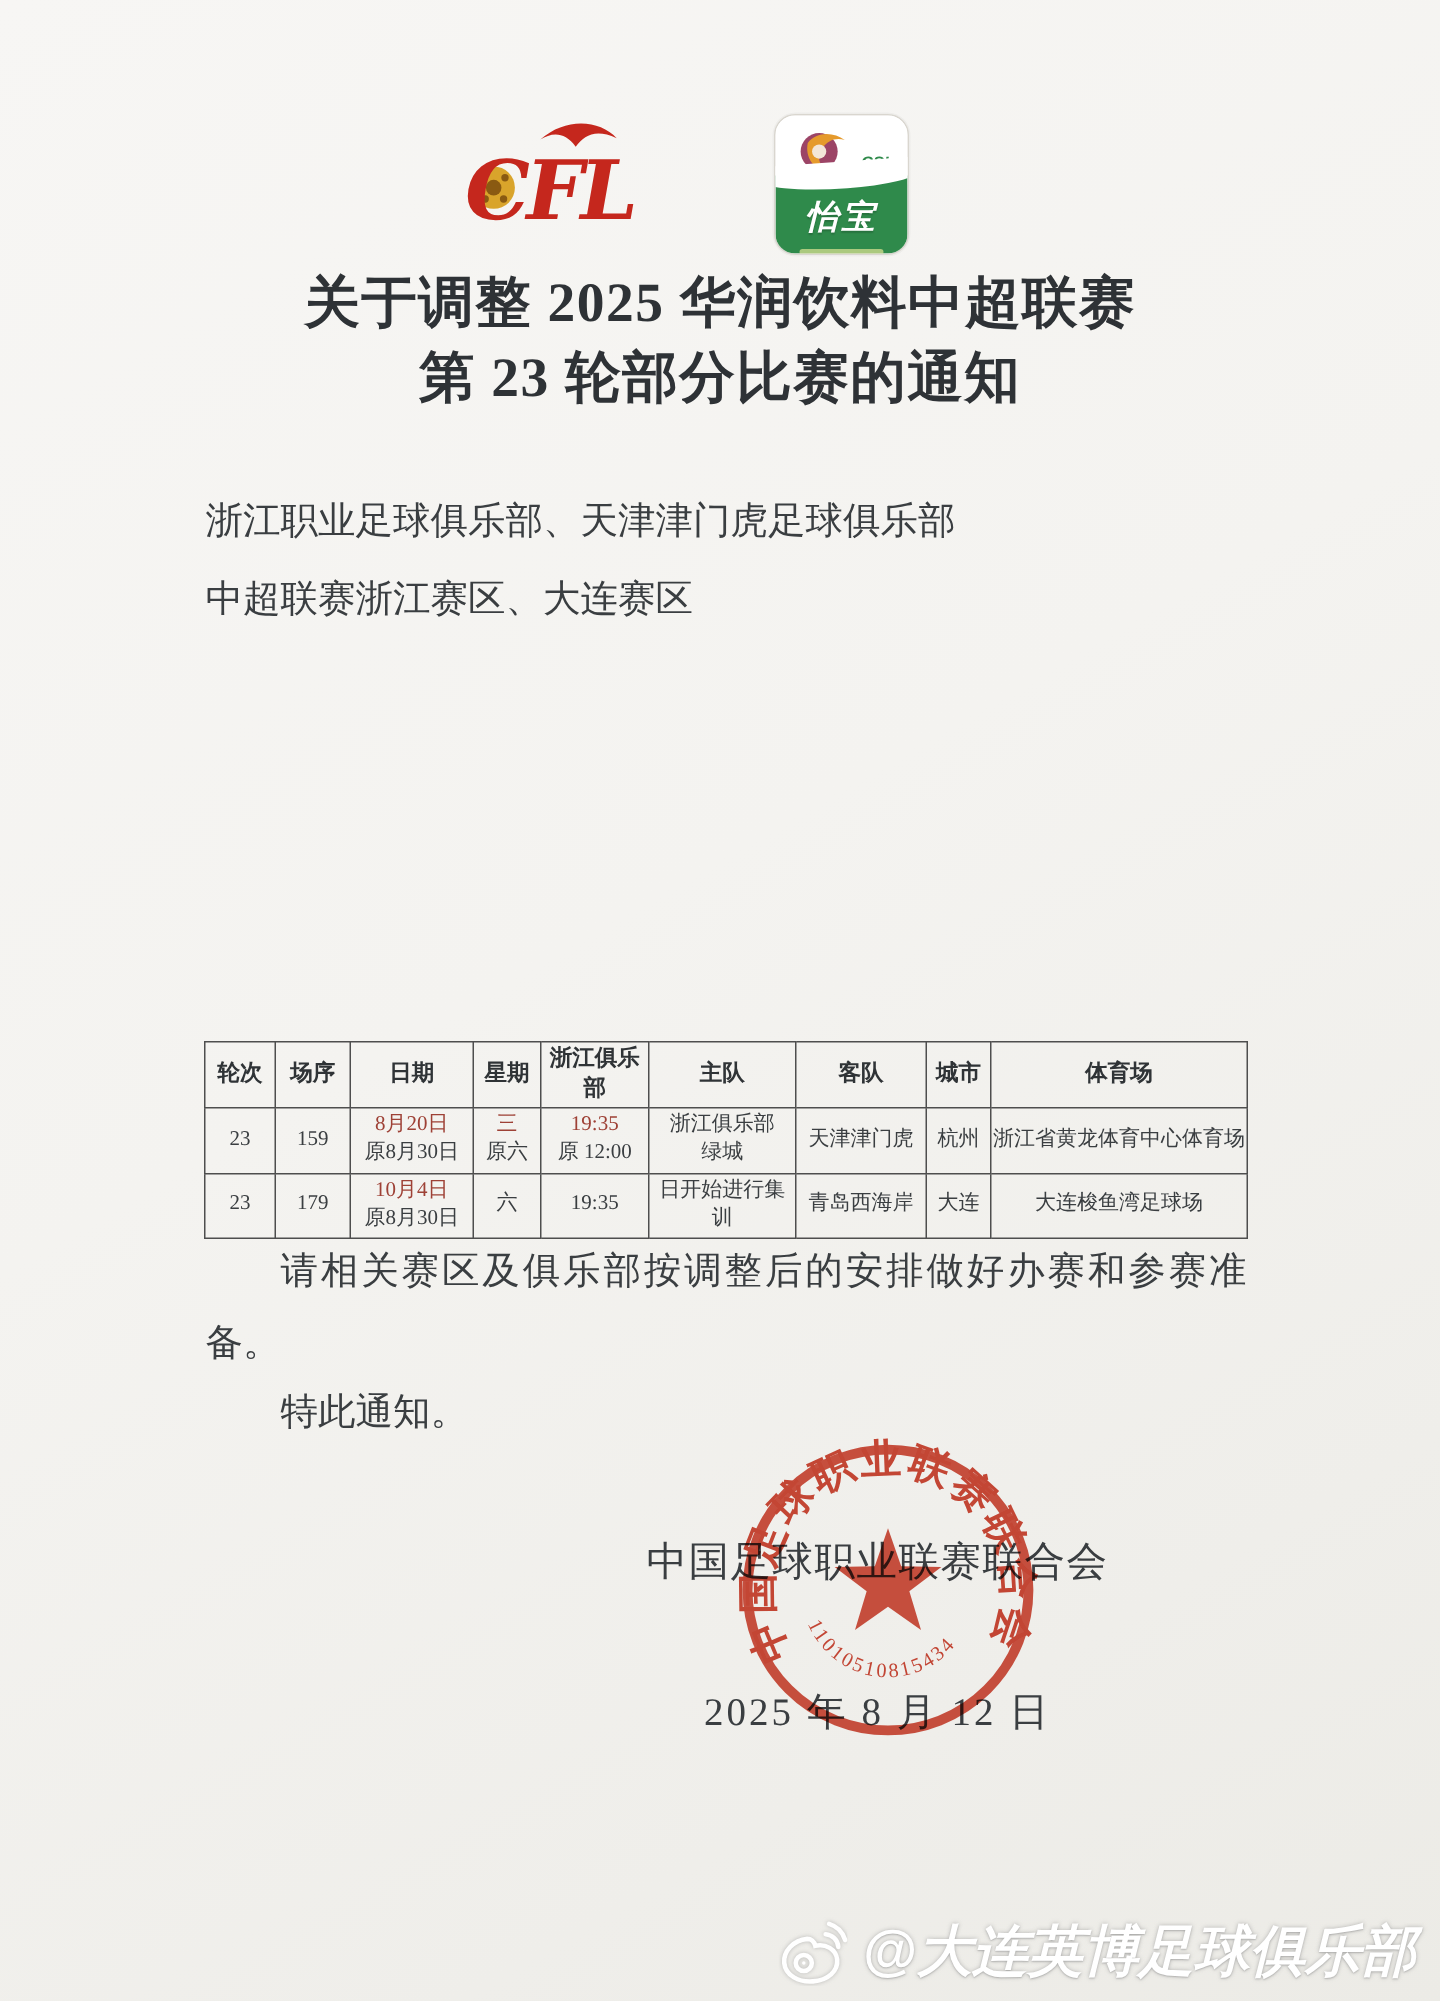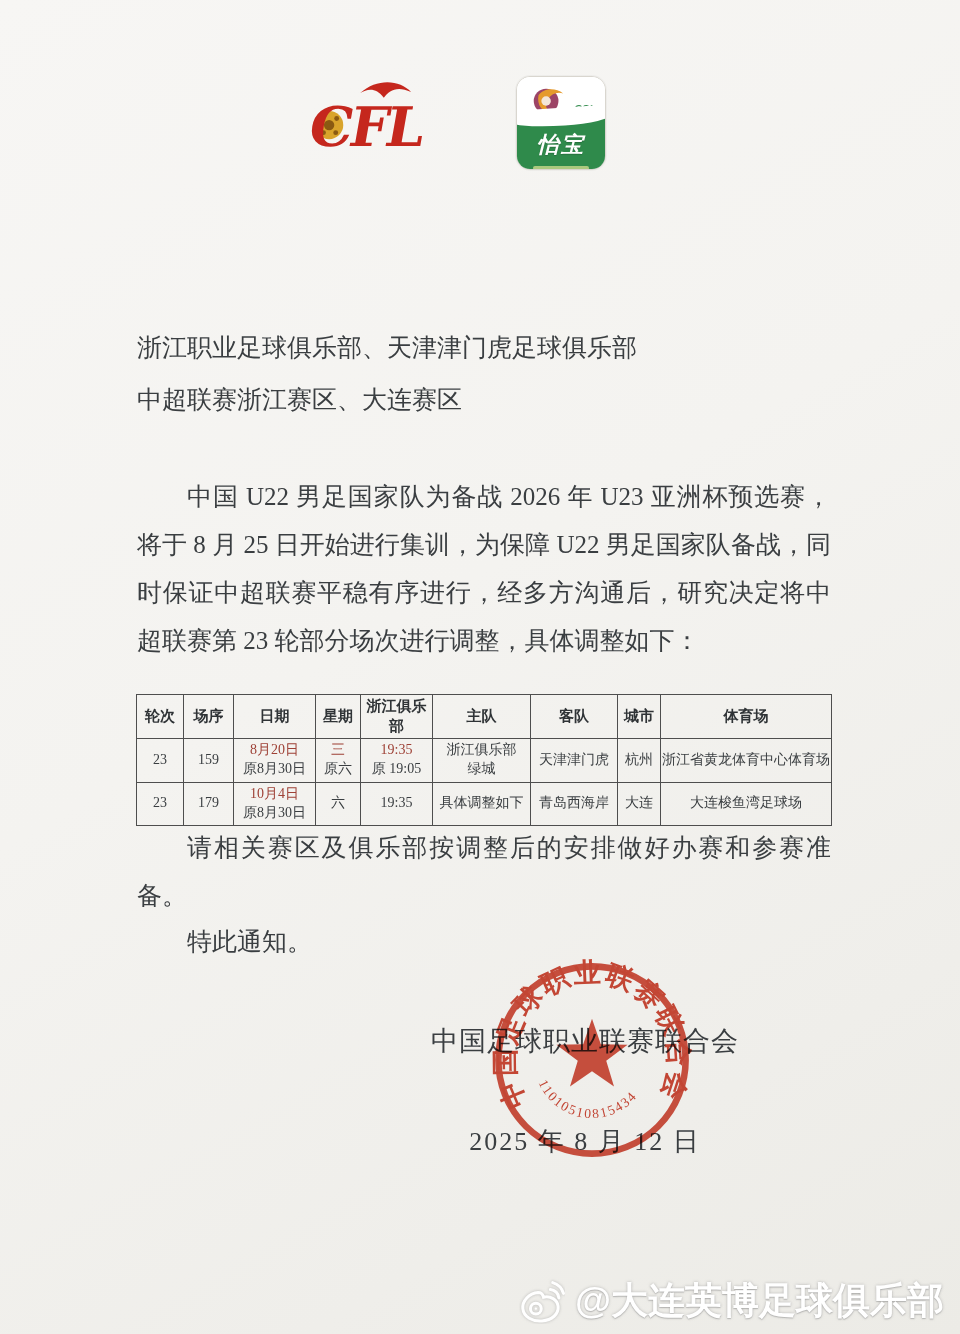--- a/index.html
+++ b/index.html
@@ -36,21 +36,21 @@
   tr.r2{height:43px;}
   .red{color:#9e4136;}
   
   .sig-org{position:absolute;left:210px;right:0;top:1023px;text-align:center;font-size:27px;letter-spacing:1px;}
   .sig-date{position:absolute;left:210px;right:0;top:1124px;text-align:center;font-size:26px;letter-spacing:2px;}
   
   .seal{position:absolute;left:489px;top:957px;width:206px;height:206px;mix-blend-mode:multiply;opacity:.92;}
   
   .watermark{position:absolute;right:16px;bottom:8px;display:flex;align-items:center;gap:10px;
     color:#ffffff;font-size:37px;font-weight:bold;font-family:"Liberation Sans","DejaVu Sans",sans-serif;
-    text-shadow:0 0 3px rgba(150,150,150,.65),0 1px 1px rgba(130,130,130,.4);}
+    text-shadow:0 0 3px rgba(150,150,150,.65),0 1px 1px rgba(130,130,130,.4);font-style:italic;}
 </style>
 </head>
 <body>
 
 <div class="page">
 
   <div class="logos">
     <svg class="cfl" viewBox="0 0 140 90" width="132" height="85" aria-hidden="true">
       <path d="M66 18 C84 2 108 4 120 17 C105 10 97 15 91 23 C83 12 74 13 66 18 Z" fill="#c5271d"></path>
       <circle cx="33" cy="52" r="15" fill="#d9a42b"></circle>
@@ -73,27 +73,30 @@
         </svg>
         <span class="csl-text">CSL</span>
       </div>
       <div class="csl-bottom">
         <span class="csl-brand">怡宝</span>
         <div class="csl-tiny"></div>
       </div>
     </div>
   </div>
 
+  <div class="doc-title">
+    <div>关于调整 2025 华润饮料中超联赛</div>
+    <div>第 23 轮部分比赛的通知</div>
+  </div>
 
   <div class="recipients">
     <div>浙江职业足球俱乐部、天津津门虎足球俱乐部</div>
     <div>中超联赛浙江赛区、大连赛区</div>
   </div>
 
-  <div class="para para1">中国 U22 男足国家队为备战 2026 年 U23 亚洲杯预选赛，将于 8 月 25 日开始进行集训，为保障 U22 男足国家队备战，同时保证中超联赛平稳有序进行，经多方沟通后，研究决定将中超联赛第 23 轮部分场次进行调整，具体调整如下：</div>
 
   <div class="table-wrap">
     <table>
       <colgroup>
         <col style="width:47px">
           <col style="width:50px">
           <col style="width:82px">
         <col style="width:45px">
           <col style="width:72px">
           <col style="width:98px">
@@ -121,40 +124,40 @@
           <td>
             <div class="red">8月20日</div>
             <div>原8月30日</div>
           </td>
           <td>
             <div class="red">三</div>
             <div>原六</div>
           </td>
           <td>
             <div class="red">19:35</div>
-            <div>原 19:05</div>
+            <div>原 12:00</div>
           </td>
           <td>
             <div>浙江俱乐部</div>
             <div>绿城</div>
           </td>
           <td>天津津门虎</td>
           <td>杭州</td>
           <td>浙江省黄龙体育中心体育场</td>
         </tr>
         <tr class="r2">
           <td>23</td>
           <td>179</td>
           <td>
             <div class="red">10月4日</div>
             <div>原8月30日</div>
           </td>
           <td>六</td>
           <td>19:35</td>
-          <td>具体调整如下</td>
+          <td>日开始进行集训</td>
           <td>青岛西海岸</td>
           <td>大连</td>
           <td>大连梭鱼湾足球场</td>
         </tr>
       </tbody>
     </table>
   </div>
 
   <div class="para para2">请相关赛区及俱乐部按调整后的安排做好办赛和参赛准备。</div>
   <div class="para para3">特此通知。</div>

